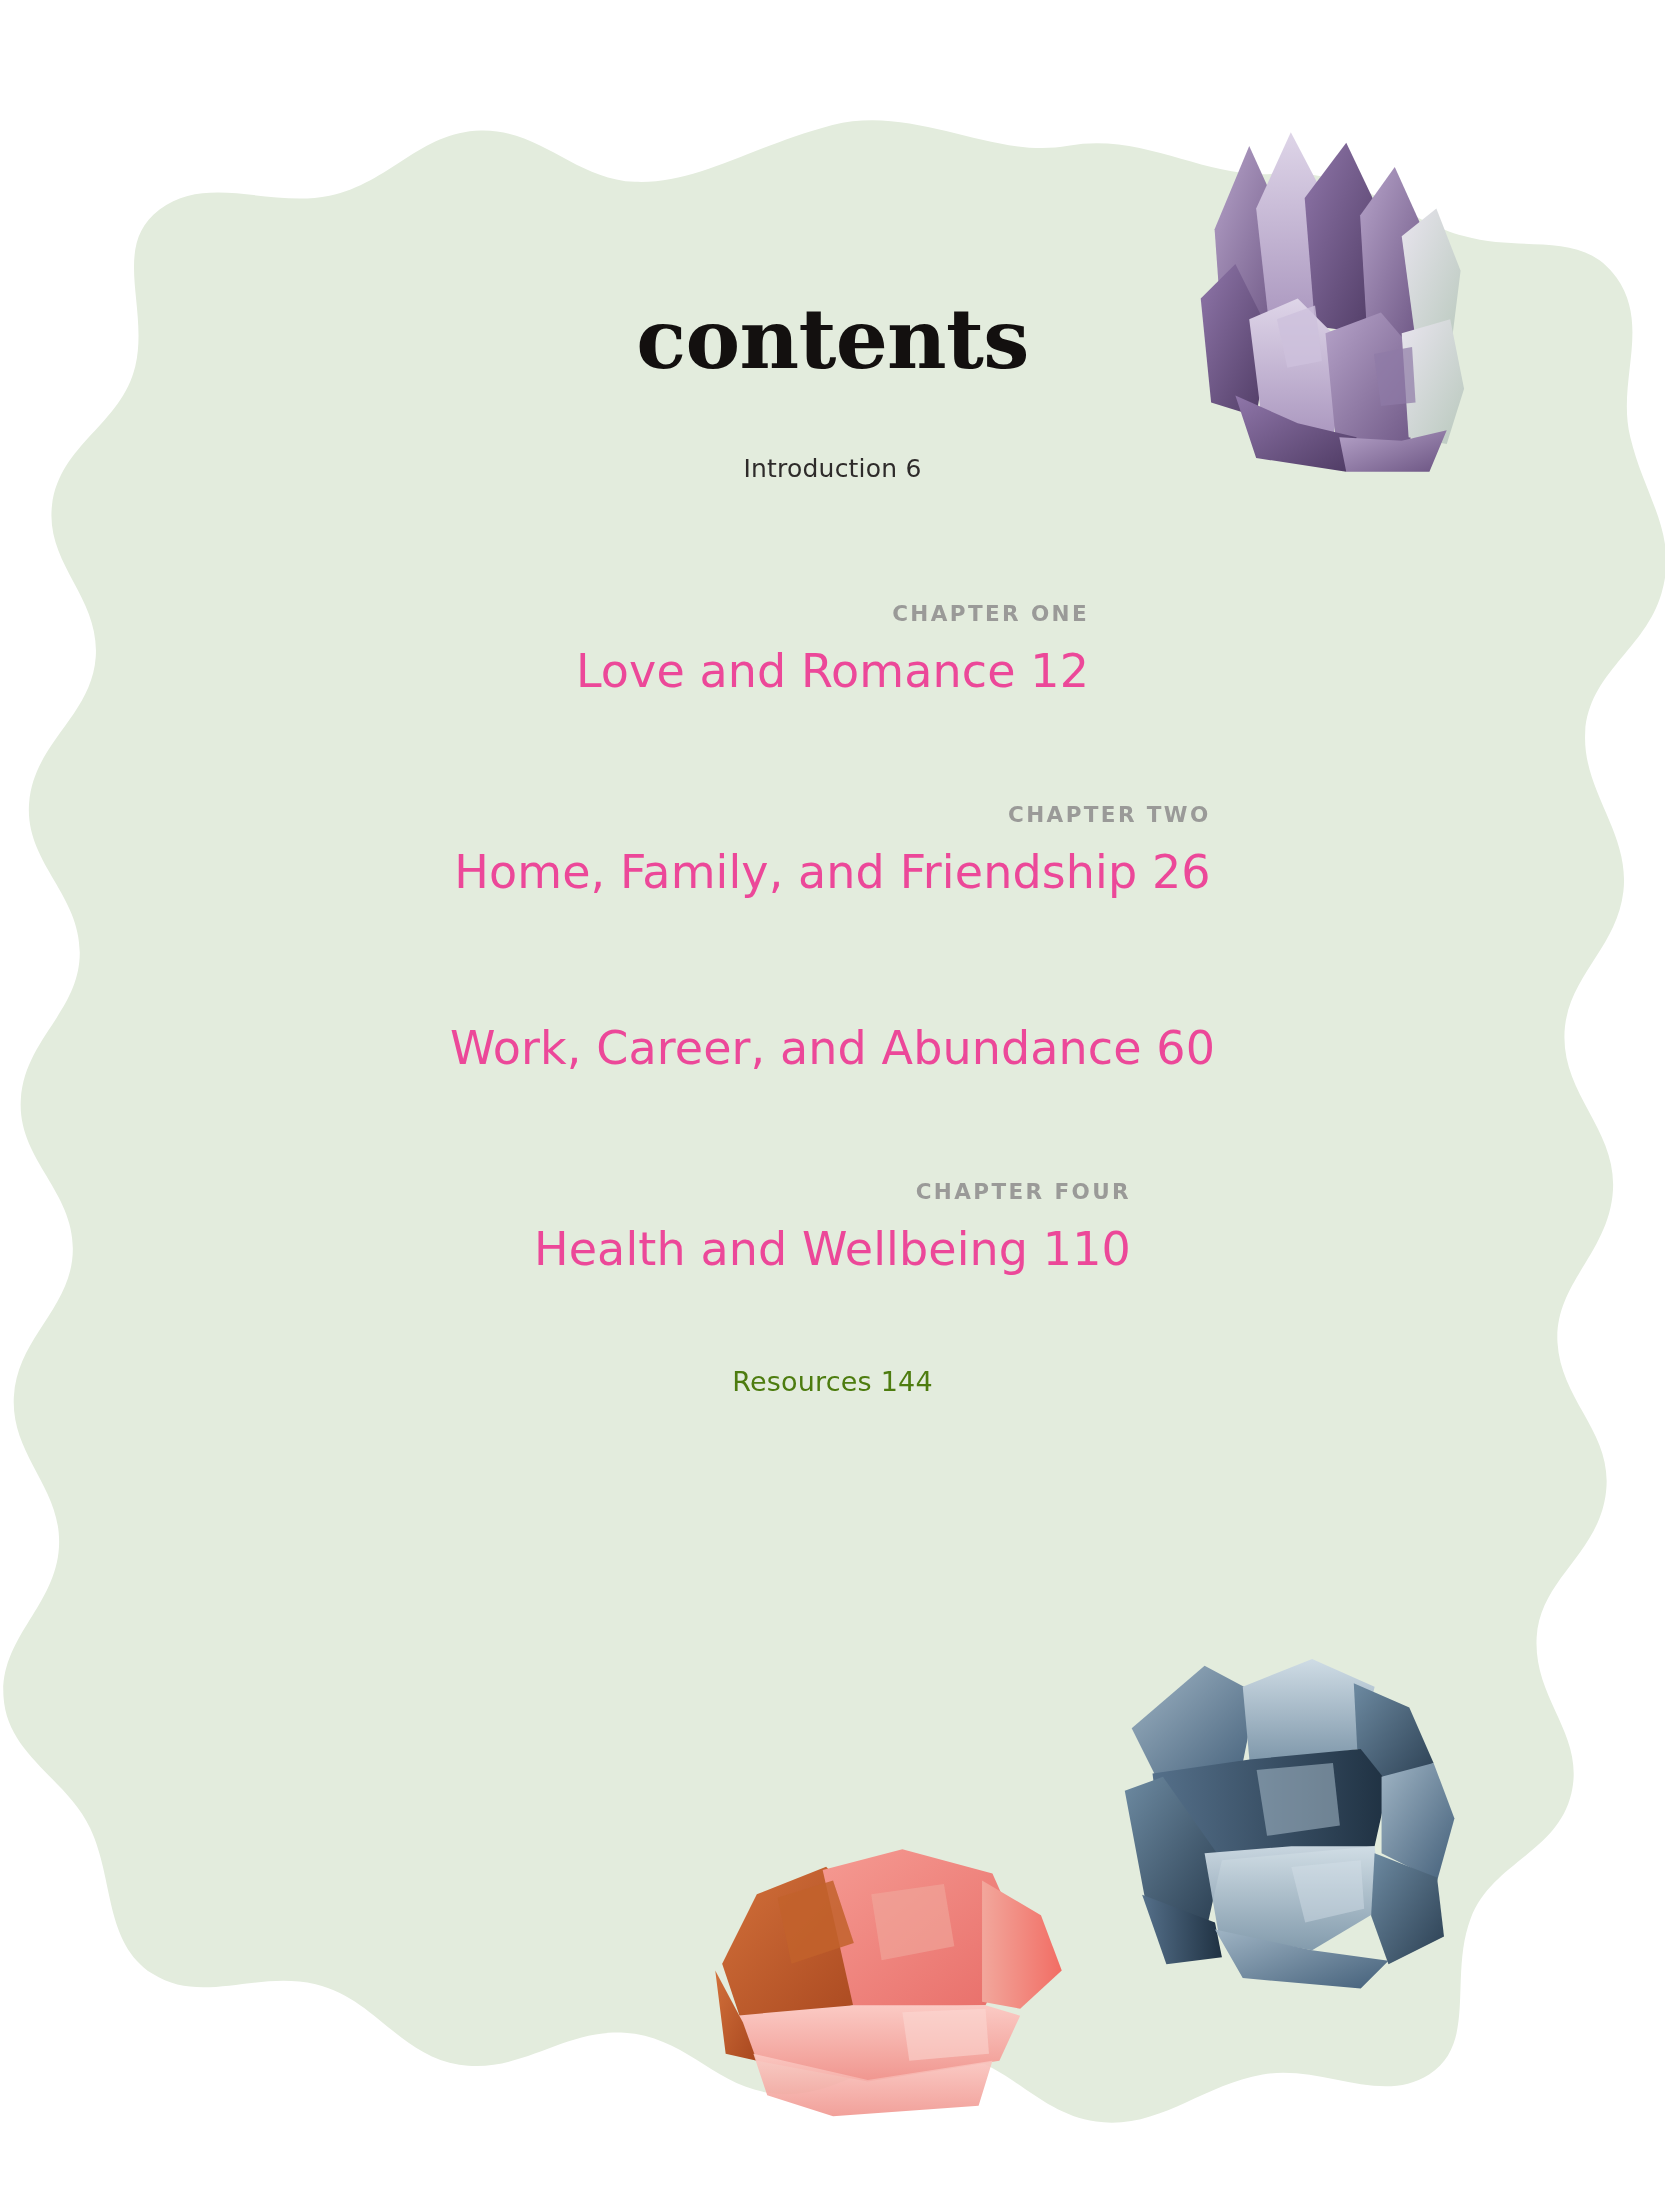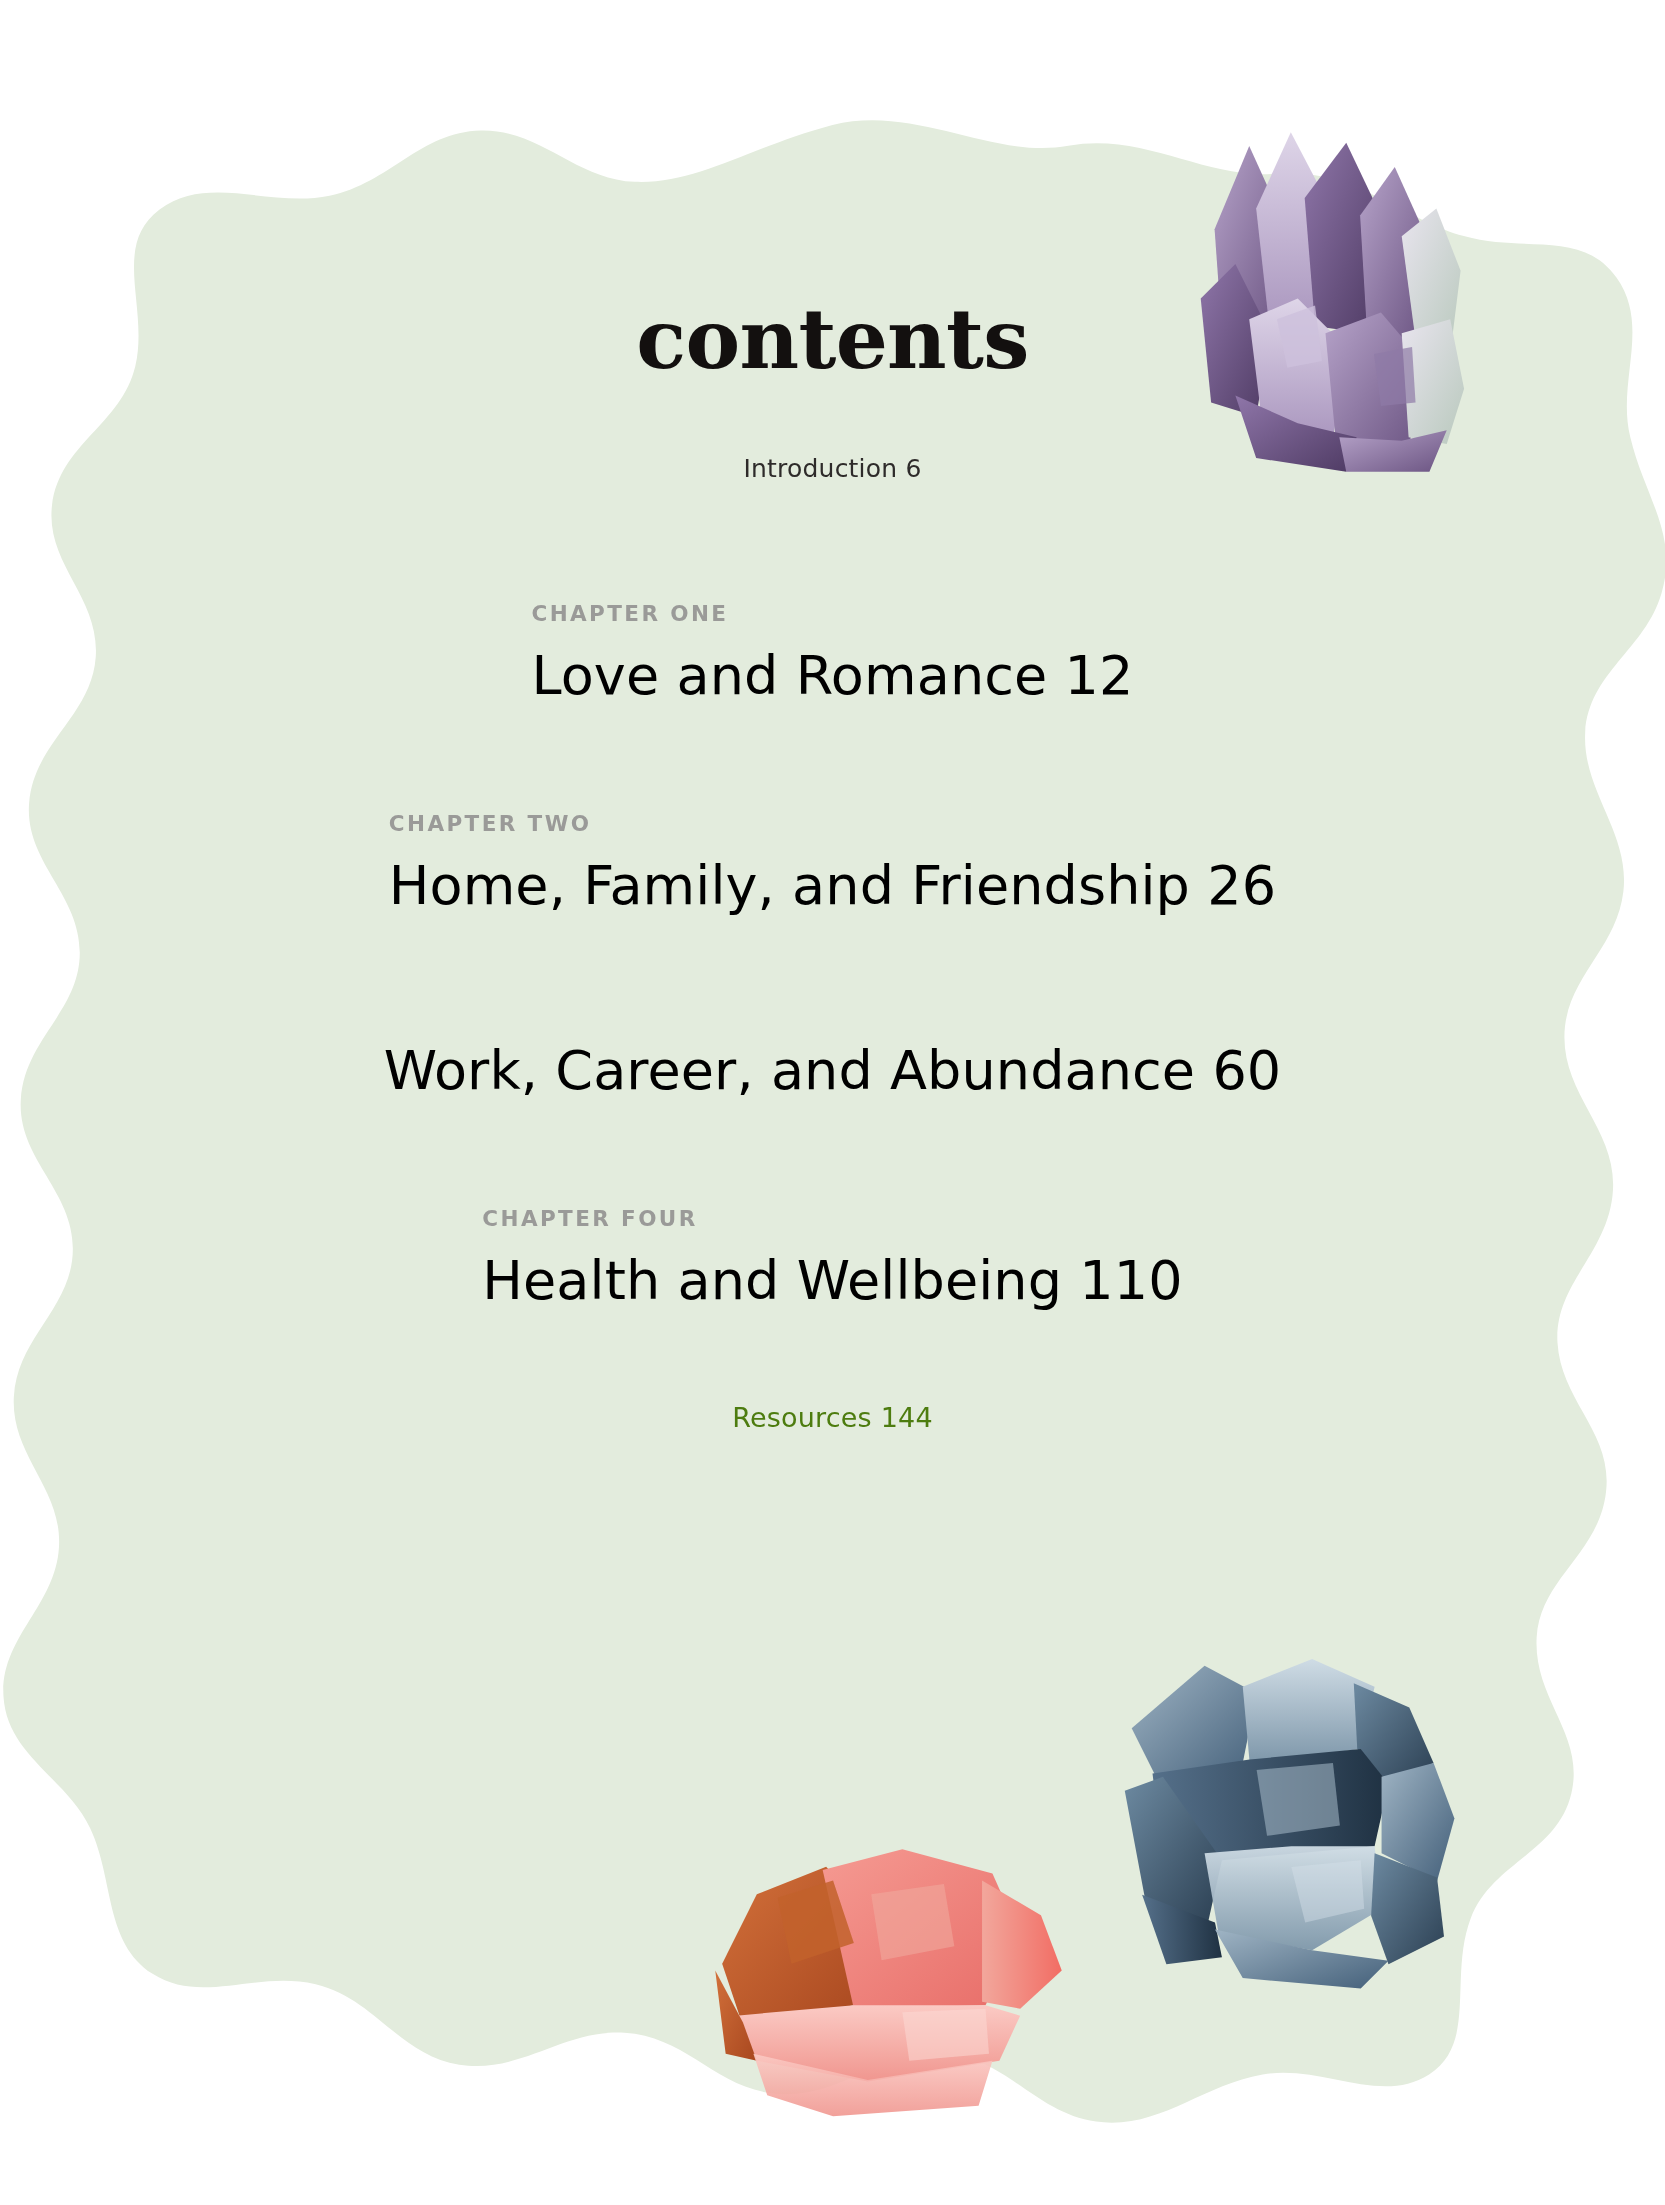--- a/index.html
+++ b/index.html
@@ -51,36 +51,36 @@
 
   .intro {
     margin-top: 74px;
     font-size: 25px;
     color: #2e2b2a;
     letter-spacing: 0.2px;
   }
 
   .entry {
     margin-top: 104px;
-    text-align: left;
+    text-align: right;
   }
   .entry.first { margin-top: 118px; }
 
   .entry-label {
     font-size: 21.5px;
     font-weight: 700;
     letter-spacing: 2.4px;
     color: #9a9a98;
     text-transform: uppercase;
   }
 
   .entry-title {
     margin-top: 18px;
-    font-size: 54px;
-    color: #000000;
+    font-size: 46px;
+    color: #ec4899;
     letter-spacing: 0.1px;
     white-space: nowrap;
   }
 
   .resources {
     margin-top: 90px;
     font-size: 27px;
     color: #4d7c0f;
     letter-spacing: 0.2px;
   }

